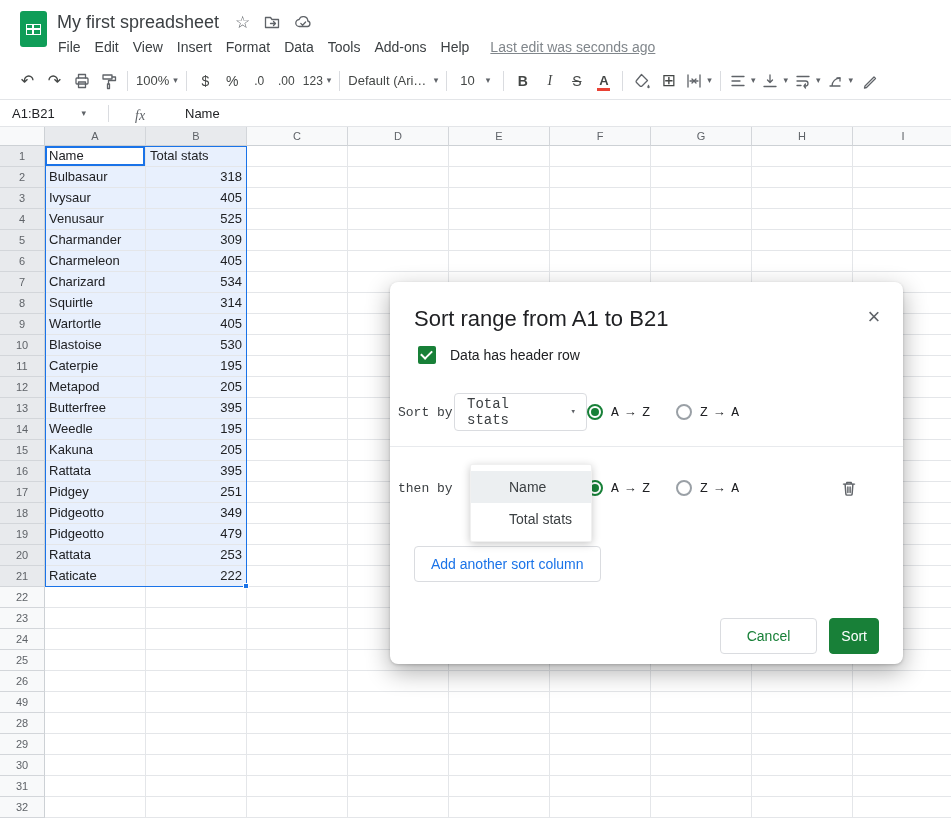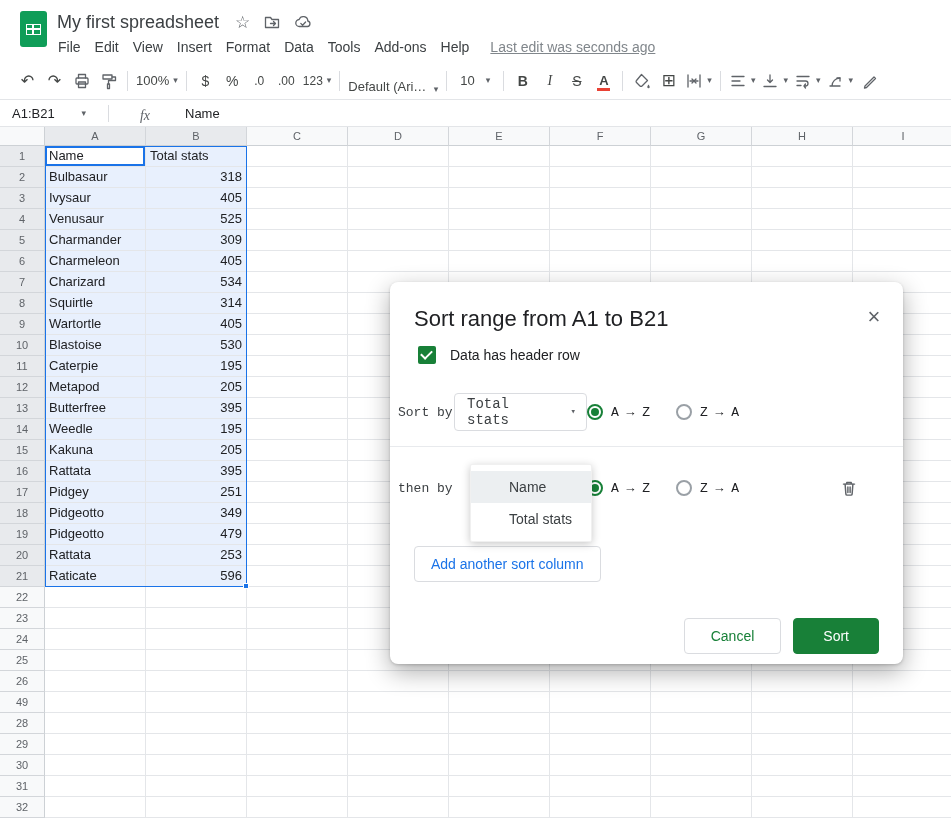--- a/index.html
+++ b/index.html
@@ -24,37 +24,37 @@
   .menu-item { font-size:14px; color:#3c4043; padding:2px 7px; border-radius:4px; cursor:default; }
   .last-edit { font-size:14px; color:#80868b; text-decoration:underline; margin-left:14px; }
   
   .toolbar { height:38px; display:flex; align-items:center; padding-left:14px;
              border-bottom:1px solid #e3e5e8; }
   .tbtn { min-width:27px; height:27px; padding:0 3px; display:inline-flex; align-items:center;
           justify-content:center; gap:4px; border-radius:4px; color:#444746; font-size:14px; cursor:default; }
   .sep { width:1px; height:20px; background:#dadce0; margin:0 5px; flex:none; }
   .caret { font-size:9px; color:#5f6368; line-height:1; }
   .zoom span:first-child { font-size:13px; }
-  .font-name { width:96px; justify-content:space-between; font-size:13px; white-space:nowrap; overflow:hidden;align-items:flex-end; }
+  .font-name { width:96px; justify-content:space-between; font-size:13px; white-space:nowrap; overflow:hidden; }
   .font-size { width:46px; justify-content:space-between; font-size:13px; padding:0 8px; }
   .bold { font-weight:700; }
   .italic { font-style:italic; font-family:"Liberation Serif",serif; }
   .strike { text-decoration:line-through; }
   .textcolor { flex-direction:column; gap:1px; font-size:13px; font-weight:700; line-height:1; padding-top:3px; }
   .colorbar { width:13px; height:3px; background:#e94235; display:block; }
   .ic { width:18px; height:18px; flex:none; }
   .ic * { fill:none; stroke:#5f6368; stroke-width:1.3; stroke-linecap:round; stroke-linejoin:round; }
   .ic .fill { fill:#5f6368; stroke:none; }
   .borders-glyph { font-size:17px; }
   
   .formulabar { height:27px; display:flex; align-items:center; border-bottom:1px solid #e3e5e8;gap:12px; }
   .namebox { width:96px; padding:0 10px 0 12px; display:flex; align-items:center; justify-content:space-between;
              font-size:13px; color:#202124; }
   .fdiv { width:1px; height:17px; background:#dadce0; }
-  .fx { font-family:"Liberation Serif",serif; font-style:italic; color:#5f6368; font-size:14px; margin:5px 0 0 14px; width:20px;text-align:center; }
+  .fx { font-family:"Liberation Serif",serif; font-style:italic; color:#5f6368; font-size:14px; margin:5px 0 0 14px; width:20px; }
   .fcontent { font-size:13px; margin-left:18px; }
   
   .grid { position:relative; width:951px; }
   .colheads { display:flex; height:19px; }
   .corner { width:45px; flex:none; background:#f8f9fa; border-right:1px solid #cdd1d5; border-bottom:1px solid #cdd1d5; }
   .colhead { width:101px; flex:none; background:#f8f9fa; border-right:1px solid #d3d6da; border-bottom:1px solid #cdd1d5;
              font-size:11px; color:#5f6368; text-align:center; line-height:18px; }
   .grow { display:flex; height:21px; }
   .rowhead { width:45px; flex:none; background:#f8f9fa; border-right:1px solid #cdd1d5; border-bottom:1px solid #d3d6da;
              font-size:11px; color:#5f6368; text-align:center; line-height:20px; }
@@ -97,21 +97,21 @@
                    border:1px solid #f0f0f0; border-radius:2px; box-shadow:0 2px 8px rgba(0,0,0,.22); padding:6px 0; }
   .menu-option { height:32px; line-height:32px; padding-left:38px; font-size:14px; color:#3c4043; white-space:nowrap; }
   .menu-option.highlight { background:#eceff1; }
   .add-btn { position:absolute; left:24px; top:264px; height:36px; padding:0 16px; background:#fff;
              border:1px solid #dadce0; border-radius:4px; font-size:14px; color:#1a73e8; font-weight:500;
              display:inline-flex; align-items:center; font-family:"Liberation Sans",sans-serif; }
   .dlg-footer { position:absolute; right:24px; top:336px; display:flex; gap:12px; }
   .btn { height:36px; border-radius:4px; font-size:14px; font-weight:500; display:inline-flex; align-items:center;
          font-family:"Liberation Sans",sans-serif; }
   .btn-cancel { padding:0 26px; background:#fff; border:1px solid #dadce0; color:#188038; }
-  .btn-sort { padding:0 29px; background:#188038; border:1px solid #188038; color:#fff; }
+  .btn-sort { padding:0 11px; background:#188038; border:1px solid #188038; color:#fff; }
 </style>
 </head>
 <body>
 
 <div class="topbar">
   <div class="logo">
       <div class="logo-grid"></div>
     </div>
   <div class="titlewrap">
     <div class="title-row">
@@ -505,21 +505,21 @@
         <div class="cell"></div>
         <div class="cell"></div>
         <div class="cell"></div>
         <div class="cell"></div>
         <div class="cell"></div>
         <div class="cell"></div>
       </div>
       <div class="grow">
         <div class="rowhead selhead">21</div>
         <div class="cell sel">Raticate</div>
-        <div class="cell sel num">596</div>
+        <div class="cell sel num">222</div>
         <div class="cell"></div>
         <div class="cell"></div>
         <div class="cell"></div>
         <div class="cell"></div>
         <div class="cell"></div>
         <div class="cell"></div>
         <div class="cell"></div>
       </div>
       <div class="grow">
         <div class="rowhead">22</div>

